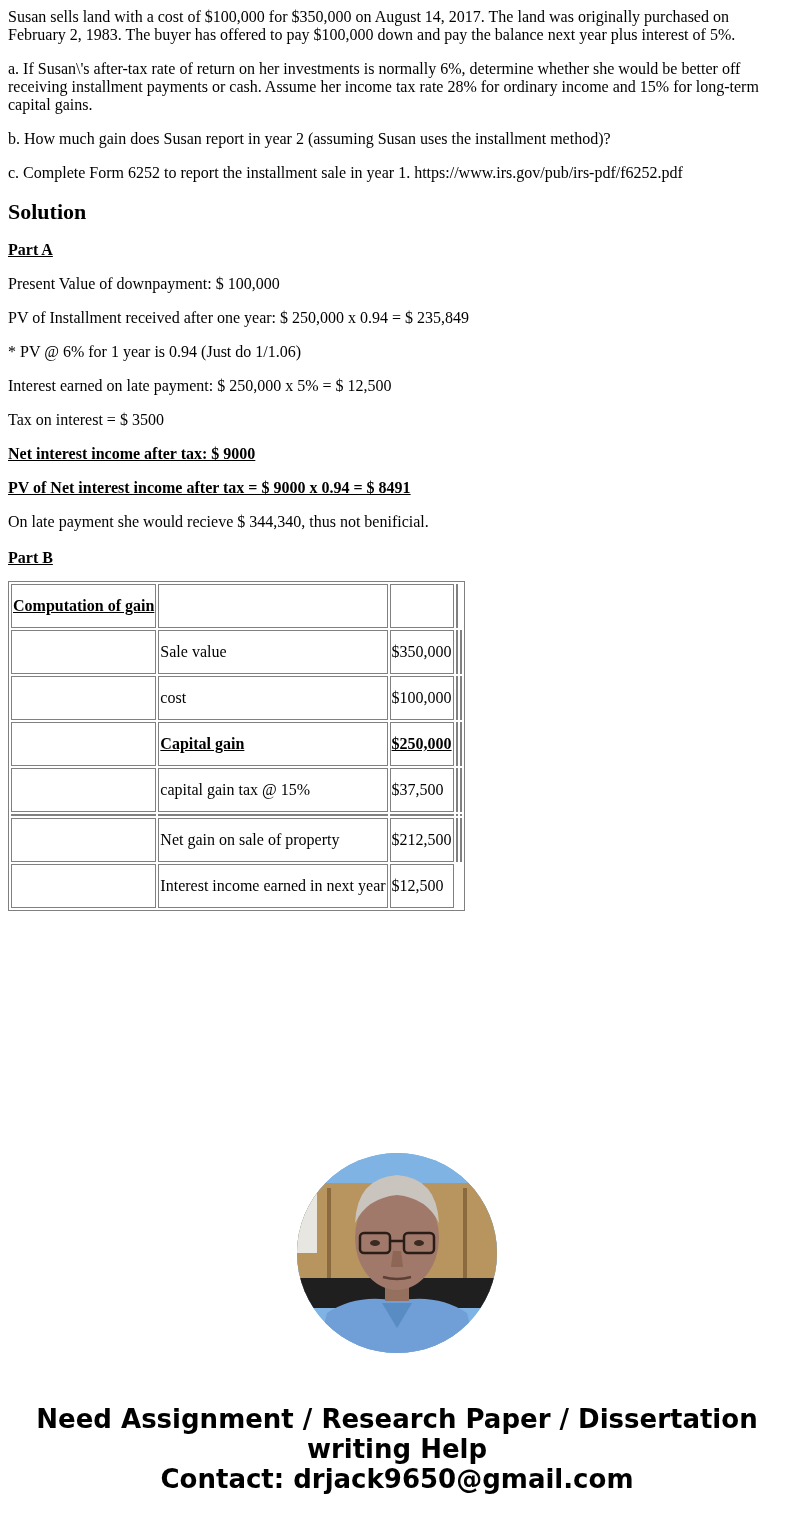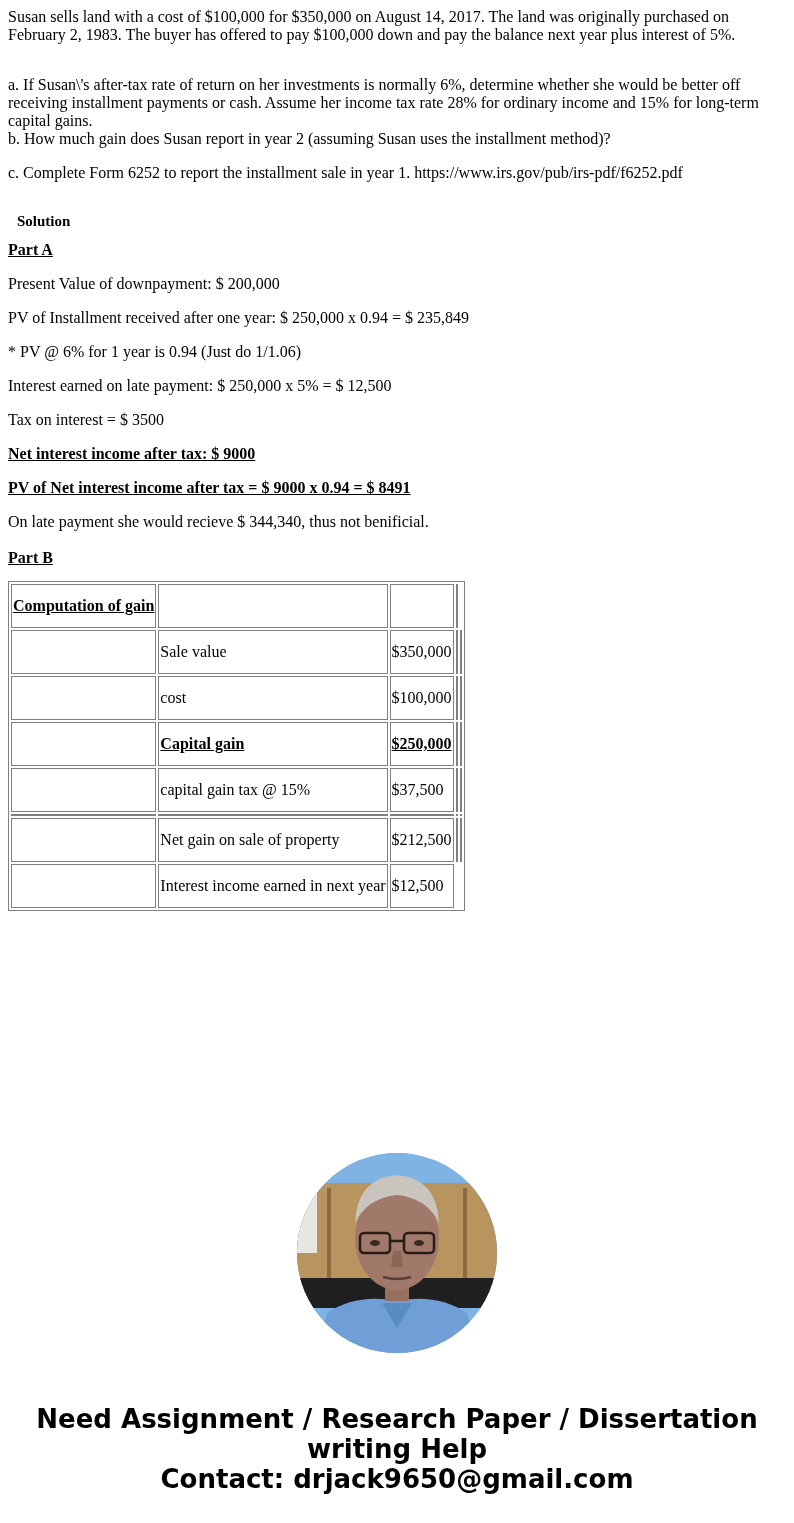--- a/index.html
+++ b/index.html
@@ -3,24 +3,24 @@
 <meta charset="utf-8">
 <style>
   html, body { margin: 0; padding: 0; background: #ffffff; }
   body {
     width: 794px; height: 1523px; position: relative; overflow: hidden;
     font-family: "Liberation Serif", serif; font-size: 16px; color: #000;
   }
   .content { position: absolute; left: 8px; top: 0; width: 778px; }
   p { margin: 0; line-height: 18px; }
   .p1 { position: absolute; top: 8px; }
-  .p2 { position: absolute; top: 60px; margin-top: 16px; }
+  .p2 { position: absolute; top: 60px; }
   .p3 { position: absolute; top: 130px; }
   .p4 { position: absolute; top: 164px; }
-  h3 { margin: 9px; font-size: 15px; font-weight: bold; position: absolute; top: 201px; line-height: 22px; }
+  h3 { margin: 0; font-size: 22px; font-weight: bold; position: absolute; top: 201px; line-height: 22px; }
   .line { position: absolute; left: 0; white-space: nowrap; }
   .bold { font-weight: bold; text-decoration: underline; }
   table.gain {
     position: absolute; left: 0; top: 581px;
     border: 1px solid #808080; border-spacing: 2px; border-collapse: separate;
     font-family: "Liberation Serif", serif; font-size: 16px;
   }
   table.gain td {
     border: 1px solid #808080; padding: 12px 1px; height: 18px; line-height: 18px;
     white-space: nowrap; vertical-align: middle;
@@ -45,21 +45,21 @@
 
 <div class="content">
   <p class="p1">Susan sells land with a cost of $100,000 for $350,000 on August 14, 2017. The land was originally purchased on February 2, 1983. The buyer has offered to pay $100,000 down and pay the balance next year plus interest of 5%.</p>
   <p class="p2">a. If Susan\'s after-tax rate of return on her investments is normally 6%, determine whether she would be better off receiving installment payments or cash. Assume her income tax rate 28% for ordinary income and 15% for long-term capital gains.</p>
   <p class="p3">b. How much gain does Susan report in year 2 (assuming Susan uses the installment method)?</p>
   <p class="p4">c. Complete Form 6252 to report the installment sale in year 1. https://www.irs.gov/pub/irs-pdf/f6252.pdf</p>
 
   <h3>Solution</h3>
 
   <div class="line bold" style="top:241px">Part A</div>
-  <div class="line" style="top:275px">Present Value of downpayment: $ 200,000</div>
+  <div class="line" style="top:275px">Present Value of downpayment: $ 100,000</div>
   <div class="line" style="top:309px">PV of Installment received after one year: $ 250,000 x 0.94 = $ 235,849</div>
   <div class="line" style="top:343px">* PV @ 6% for 1 year is 0.94 (Just do 1/1.06)</div>
   <div class="line" style="top:377px">Interest earned on late payment: $ 250,000 x 5% = $ 12,500</div>
   <div class="line" style="top:411px">Tax on interest = $ 3500</div>
   <div class="line bold" style="top:445px">Net interest income after tax: $ 9000</div>
   <div class="line bold" style="top:479px">PV of Net interest income after tax = $ 9000 x 0.94 = $ 8491</div>
   <div class="line" style="top:513px">On late payment she would recieve $ 344,340, thus not benificial.</div>
 
   <div class="line bold" style="top:549px">Part B</div>
 

